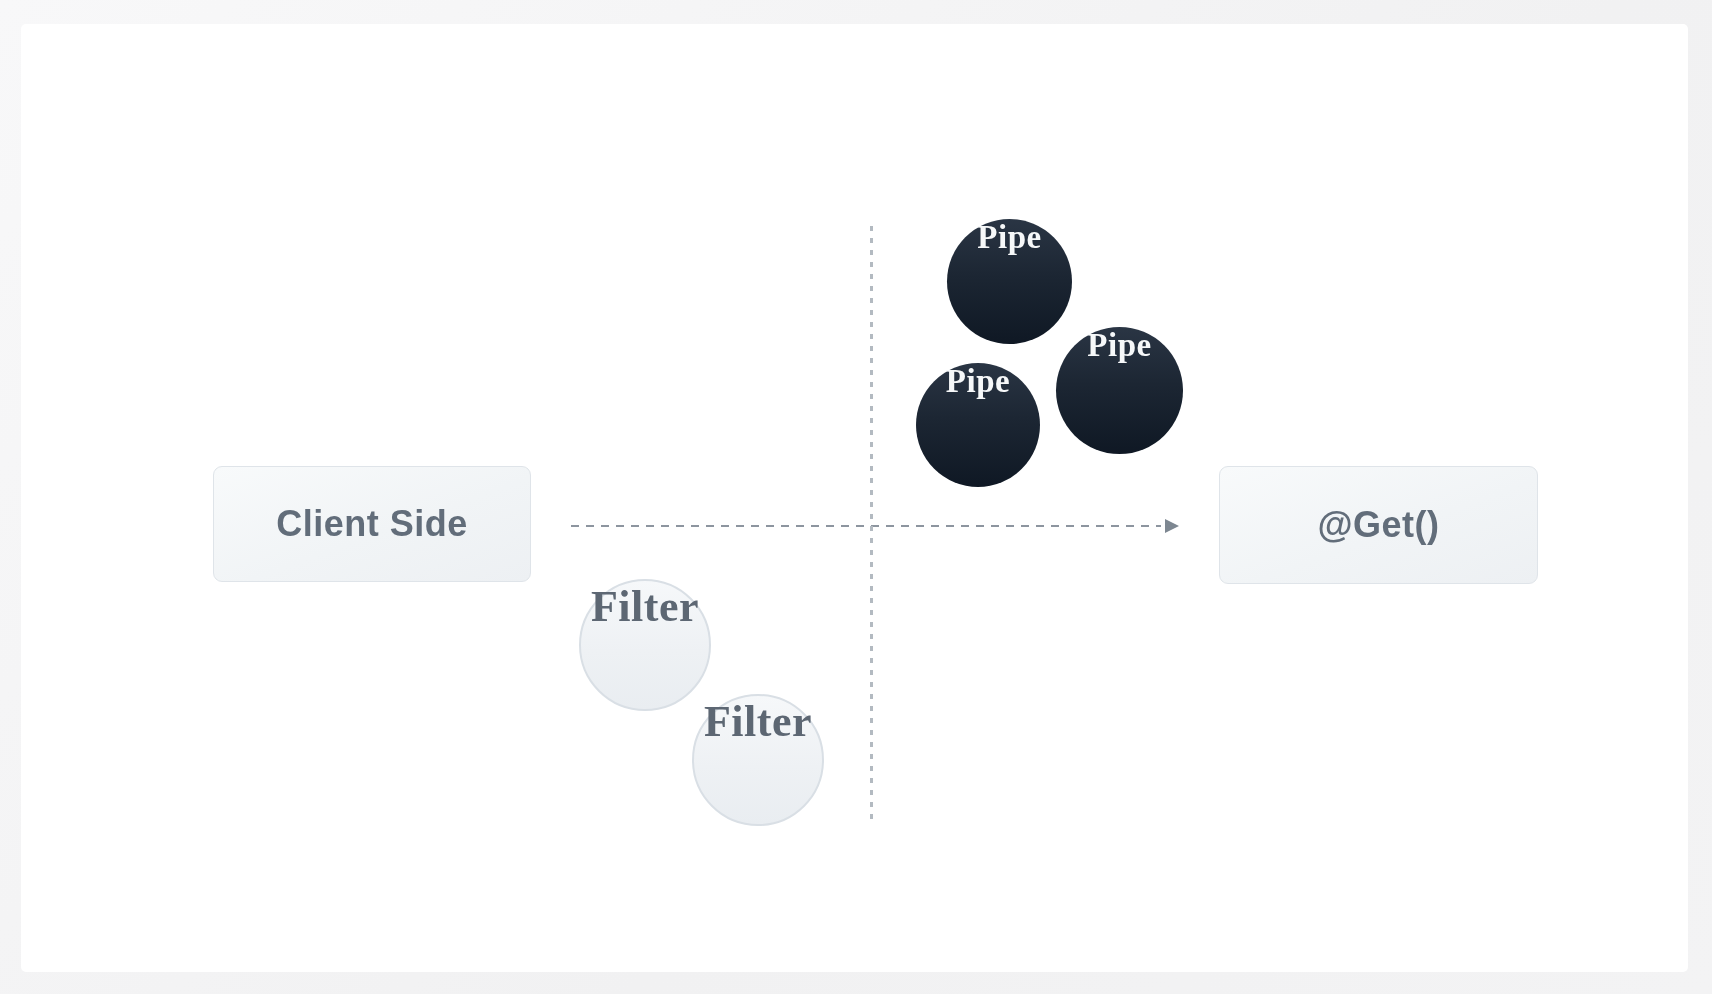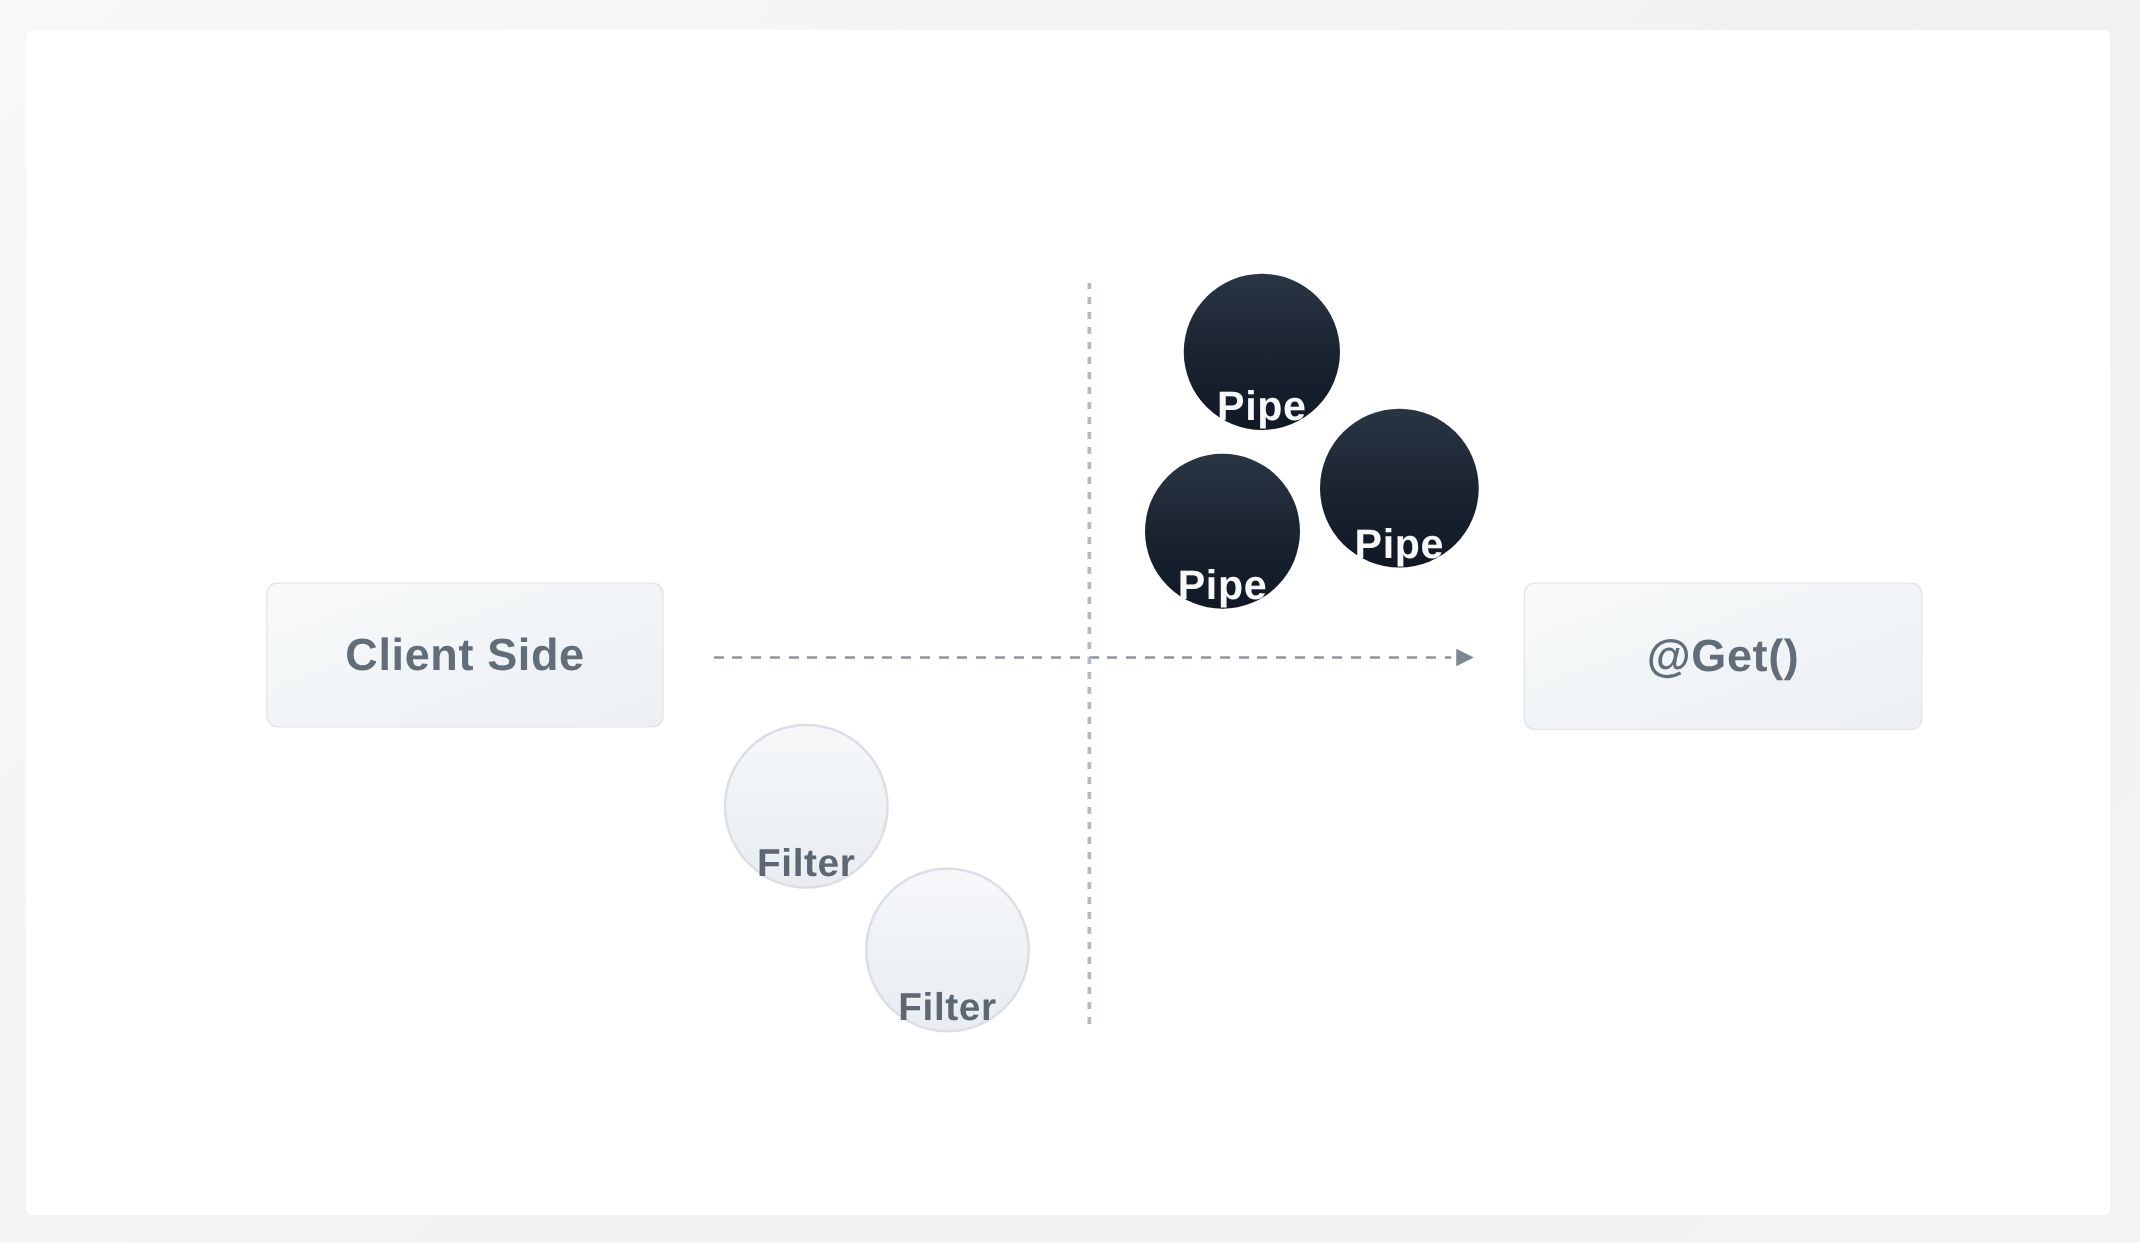--- a/index.html
+++ b/index.html
@@ -39,35 +39,36 @@
   .rect-node .multiline {
     text-align: center;
     line-height: 1.28;
   }
 
   
   .circle-node {
     position: absolute;
     border-radius: 50%;
     display: flex;
-    align-items: flex-end;
+    align-items: flex-start;
     justify-content: center;
     font-weight: 700;
     letter-spacing: 0.5px;
+    font-family: Liberation Serif, serif;
   }
   .circle-node.dark {
     background: linear-gradient(to bottom, #2a3544 0%, #1c2633 45%, #0f1824 100%);
     color: #f6f8f9;
     font-size: 33px;
   }
   .circle-node.light {
     background: linear-gradient(to bottom, #f6f8fa 0%, #eef1f4 55%, #e9edf1 100%);
     border: 2px solid #d9dfe5;
     color: #5d6773;
-    font-size: 31px;
+    font-size: 44px;
     font-weight: 600;
   }
 
   
   .hline {
     position: absolute;
     left: 550px; top: 501px;
     width: 590px; height: 2px;
     background: repeating-linear-gradient(90deg, #8d959f 0 8px, transparent 8px 15px);
   }

